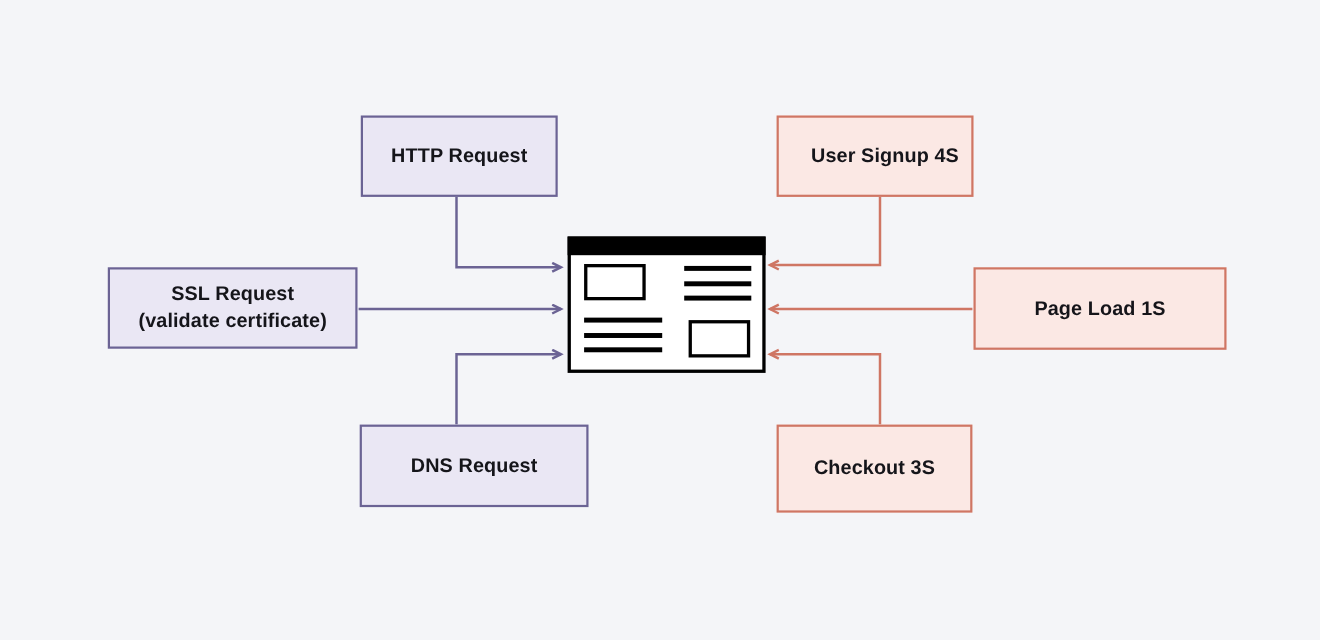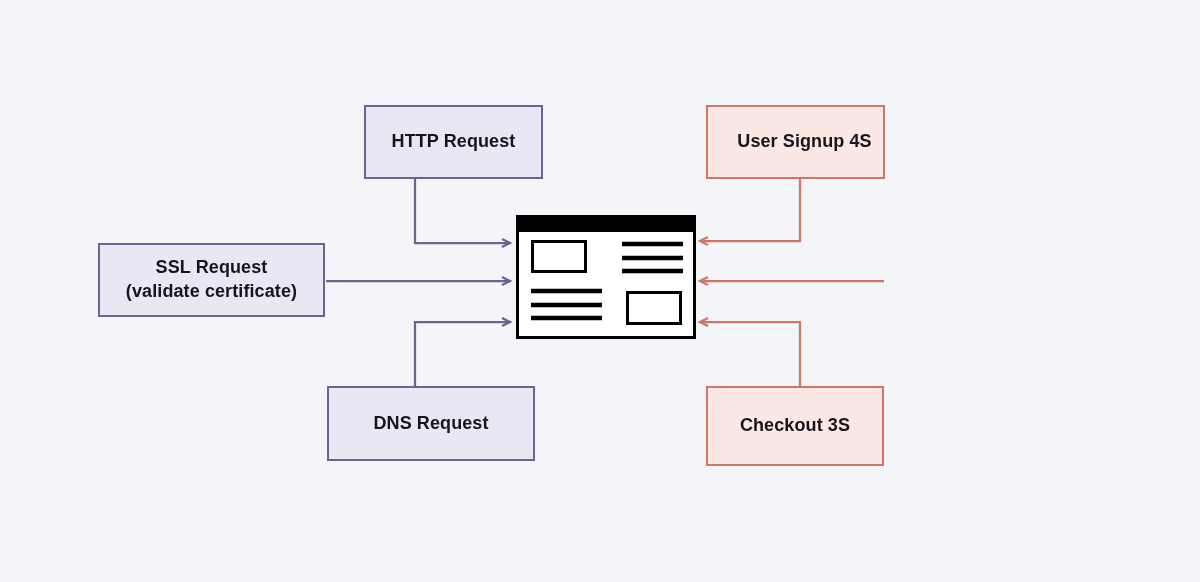--- a/index.html
+++ b/index.html
@@ -89,35 +89,38 @@
       <rect class="icon-solid" x="622" y="241.75" width="61" height="4.5"></rect>
       <rect class="icon-solid" x="622" y="255.75" width="61" height="4.5"></rect>
       <rect class="icon-solid" x="622" y="268.75" width="61" height="4.5"></rect>
       <rect class="icon-solid" x="531" y="288.75" width="71" height="4.5"></rect>
       <rect class="icon-solid" x="531" y="302.75" width="71" height="4.5"></rect>
       <rect class="icon-solid" x="531" y="315.75" width="71" height="4.5"></rect>
       <rect class="icon-frame" x="627.5" y="292.5" width="53" height="31"></rect>
     </g>
   </svg>
 
-  <div class="node node-purple" style="left:328px; top:105px; width:179px; height:74px;margin-left:36px;">
+  <div class="node node-purple" style="left:328px; top:105px; width:179px; height:74px;">
     <span class="lbl">HTTP Request</span>
   </div>
 
   <div class="node node-purple" style="left:98px; top:243px; width:227px; height:74px;">
     <span class="lbl">SSL Request
 (validate certificate)</span>
   </div>
 
   <div class="node node-purple" style="left:327px; top:386px; width:208px; height:75px;">
     <span class="lbl">DNS Request</span>
   </div>
 
   <div class="node node-pink" style="left:706px; top:105px; width:179px; height:74px;padding-left:18px;">
     <span class="lbl">User Signup 4S</span>
   </div>
 
+  <div class="node node-pink" style="left:885px; top:243px; width:230px; height:75px;">
+    <span class="lbl">Page Load 1S</span>
+  </div>
 
   <div class="node node-pink" style="left:706px; top:386px; width:178px; height:80px;">
     <span class="lbl">Checkout 3S</span>
   </div>
 
 </div>
 
 </body></html>

